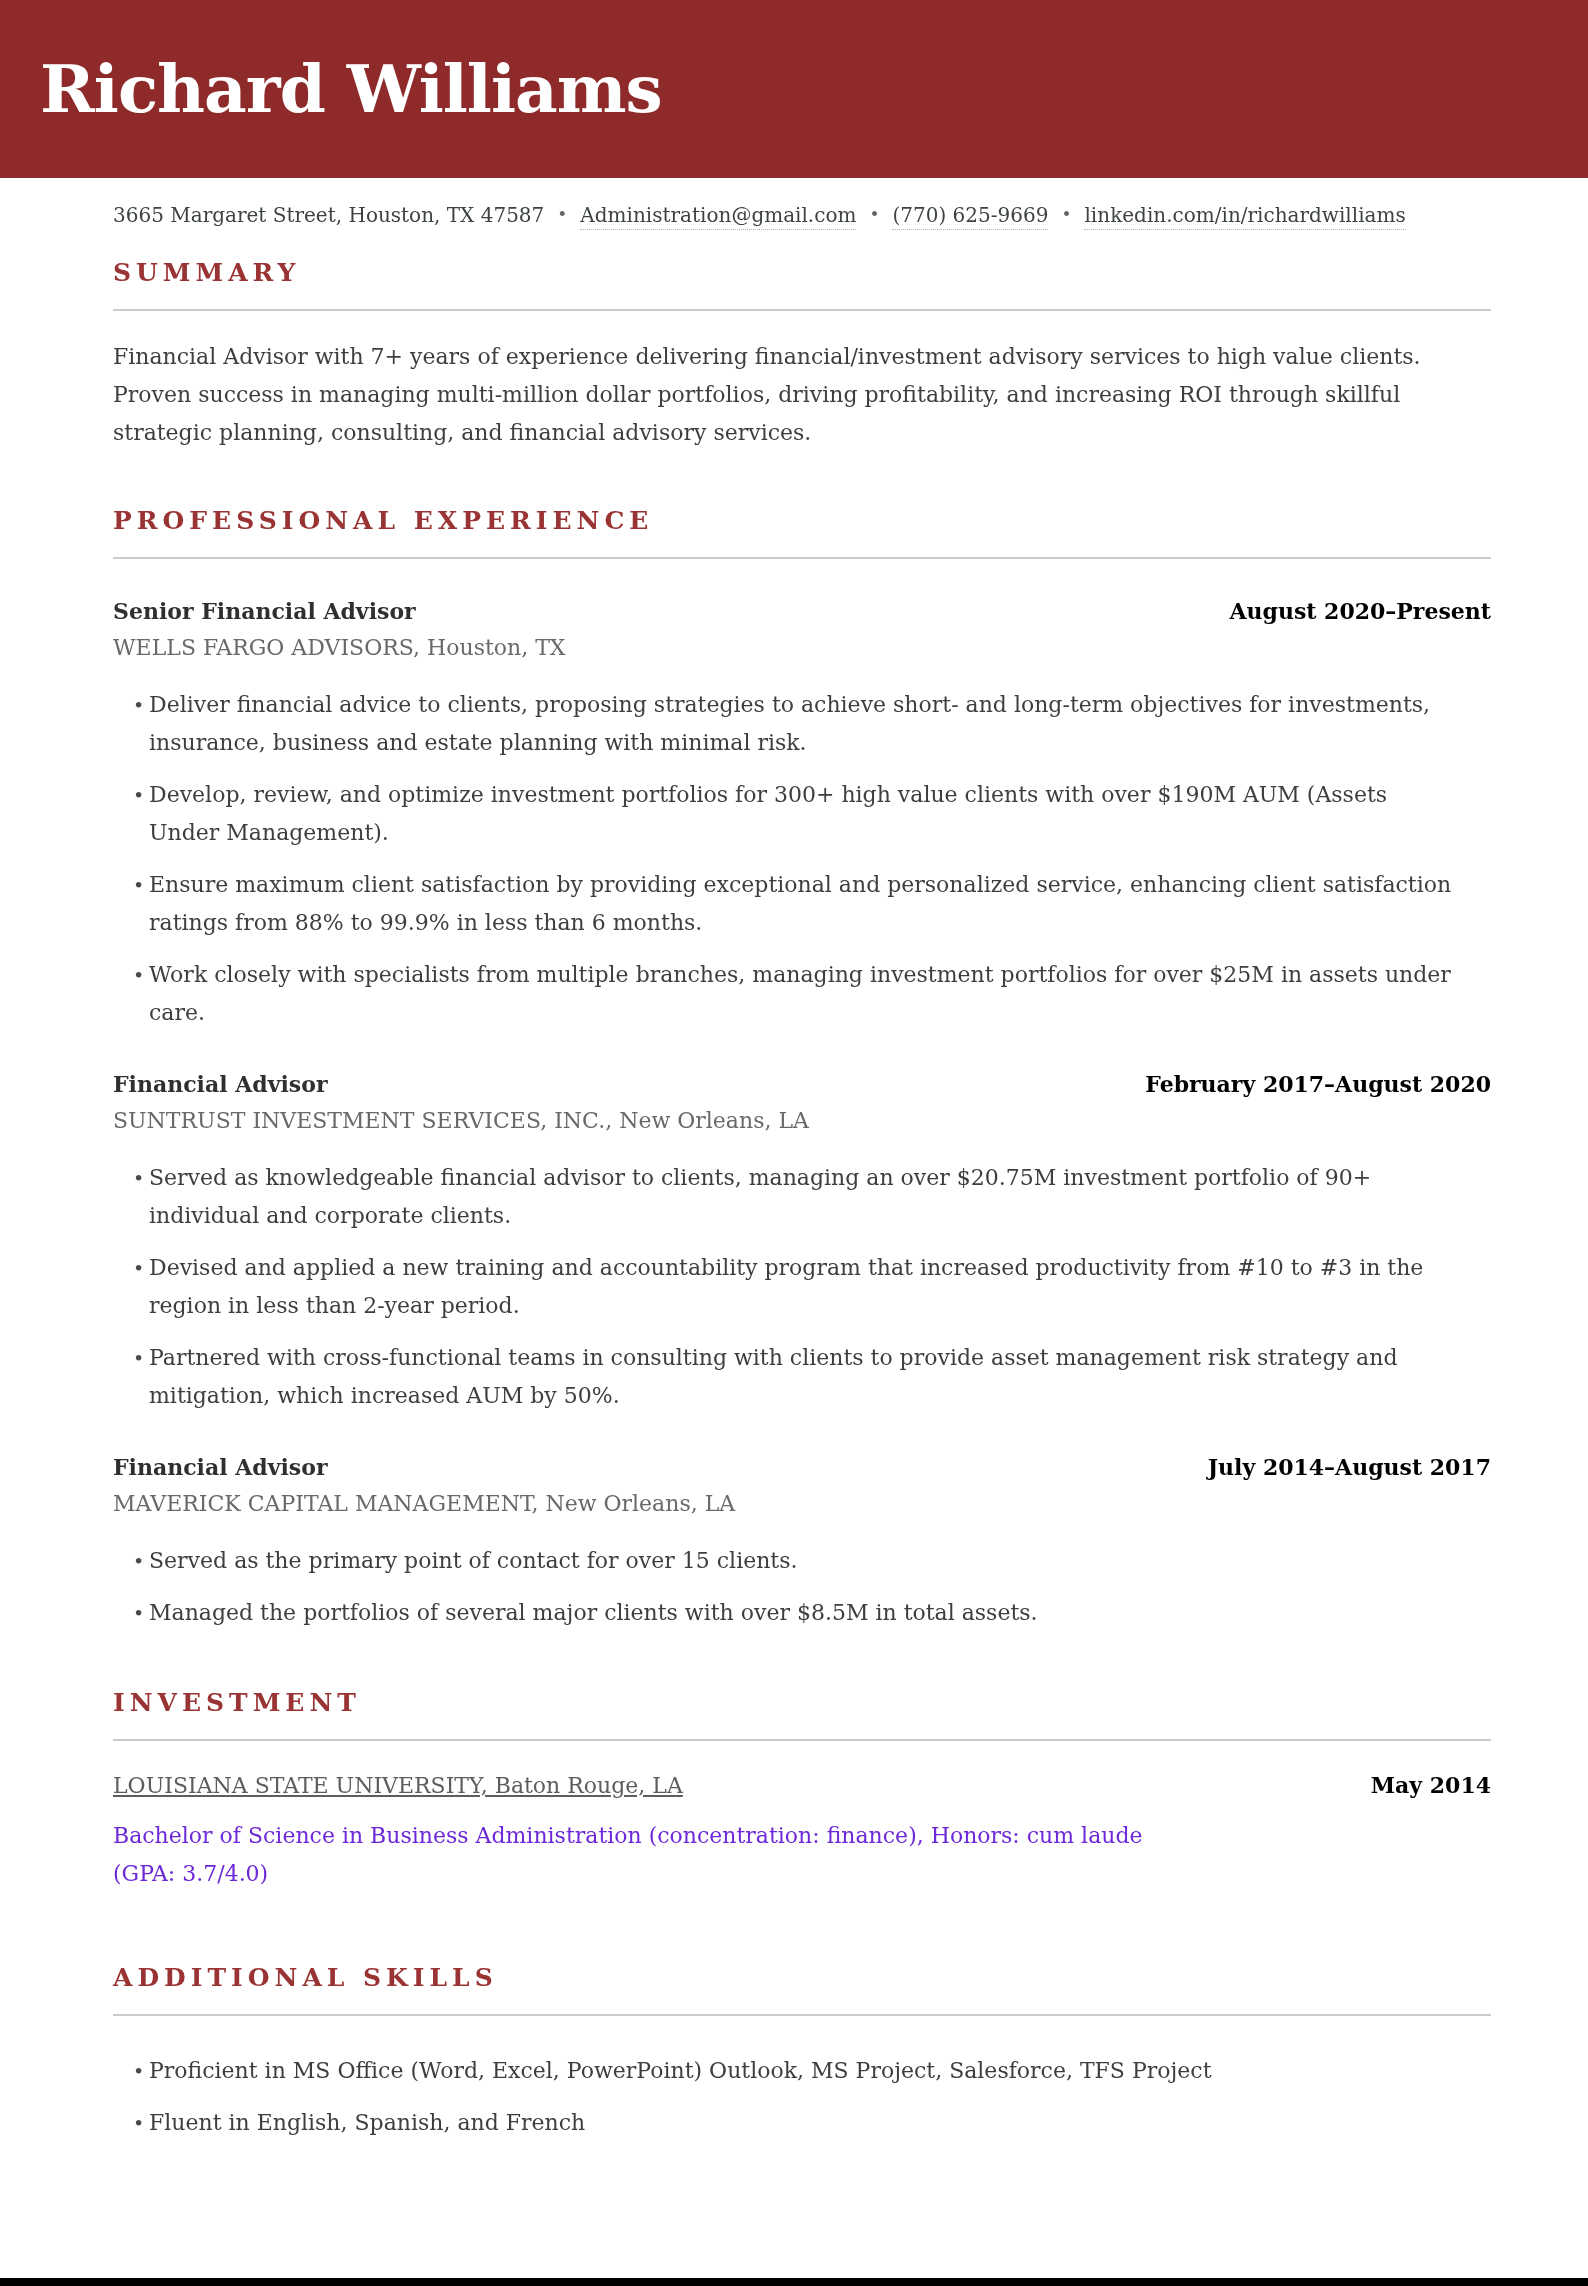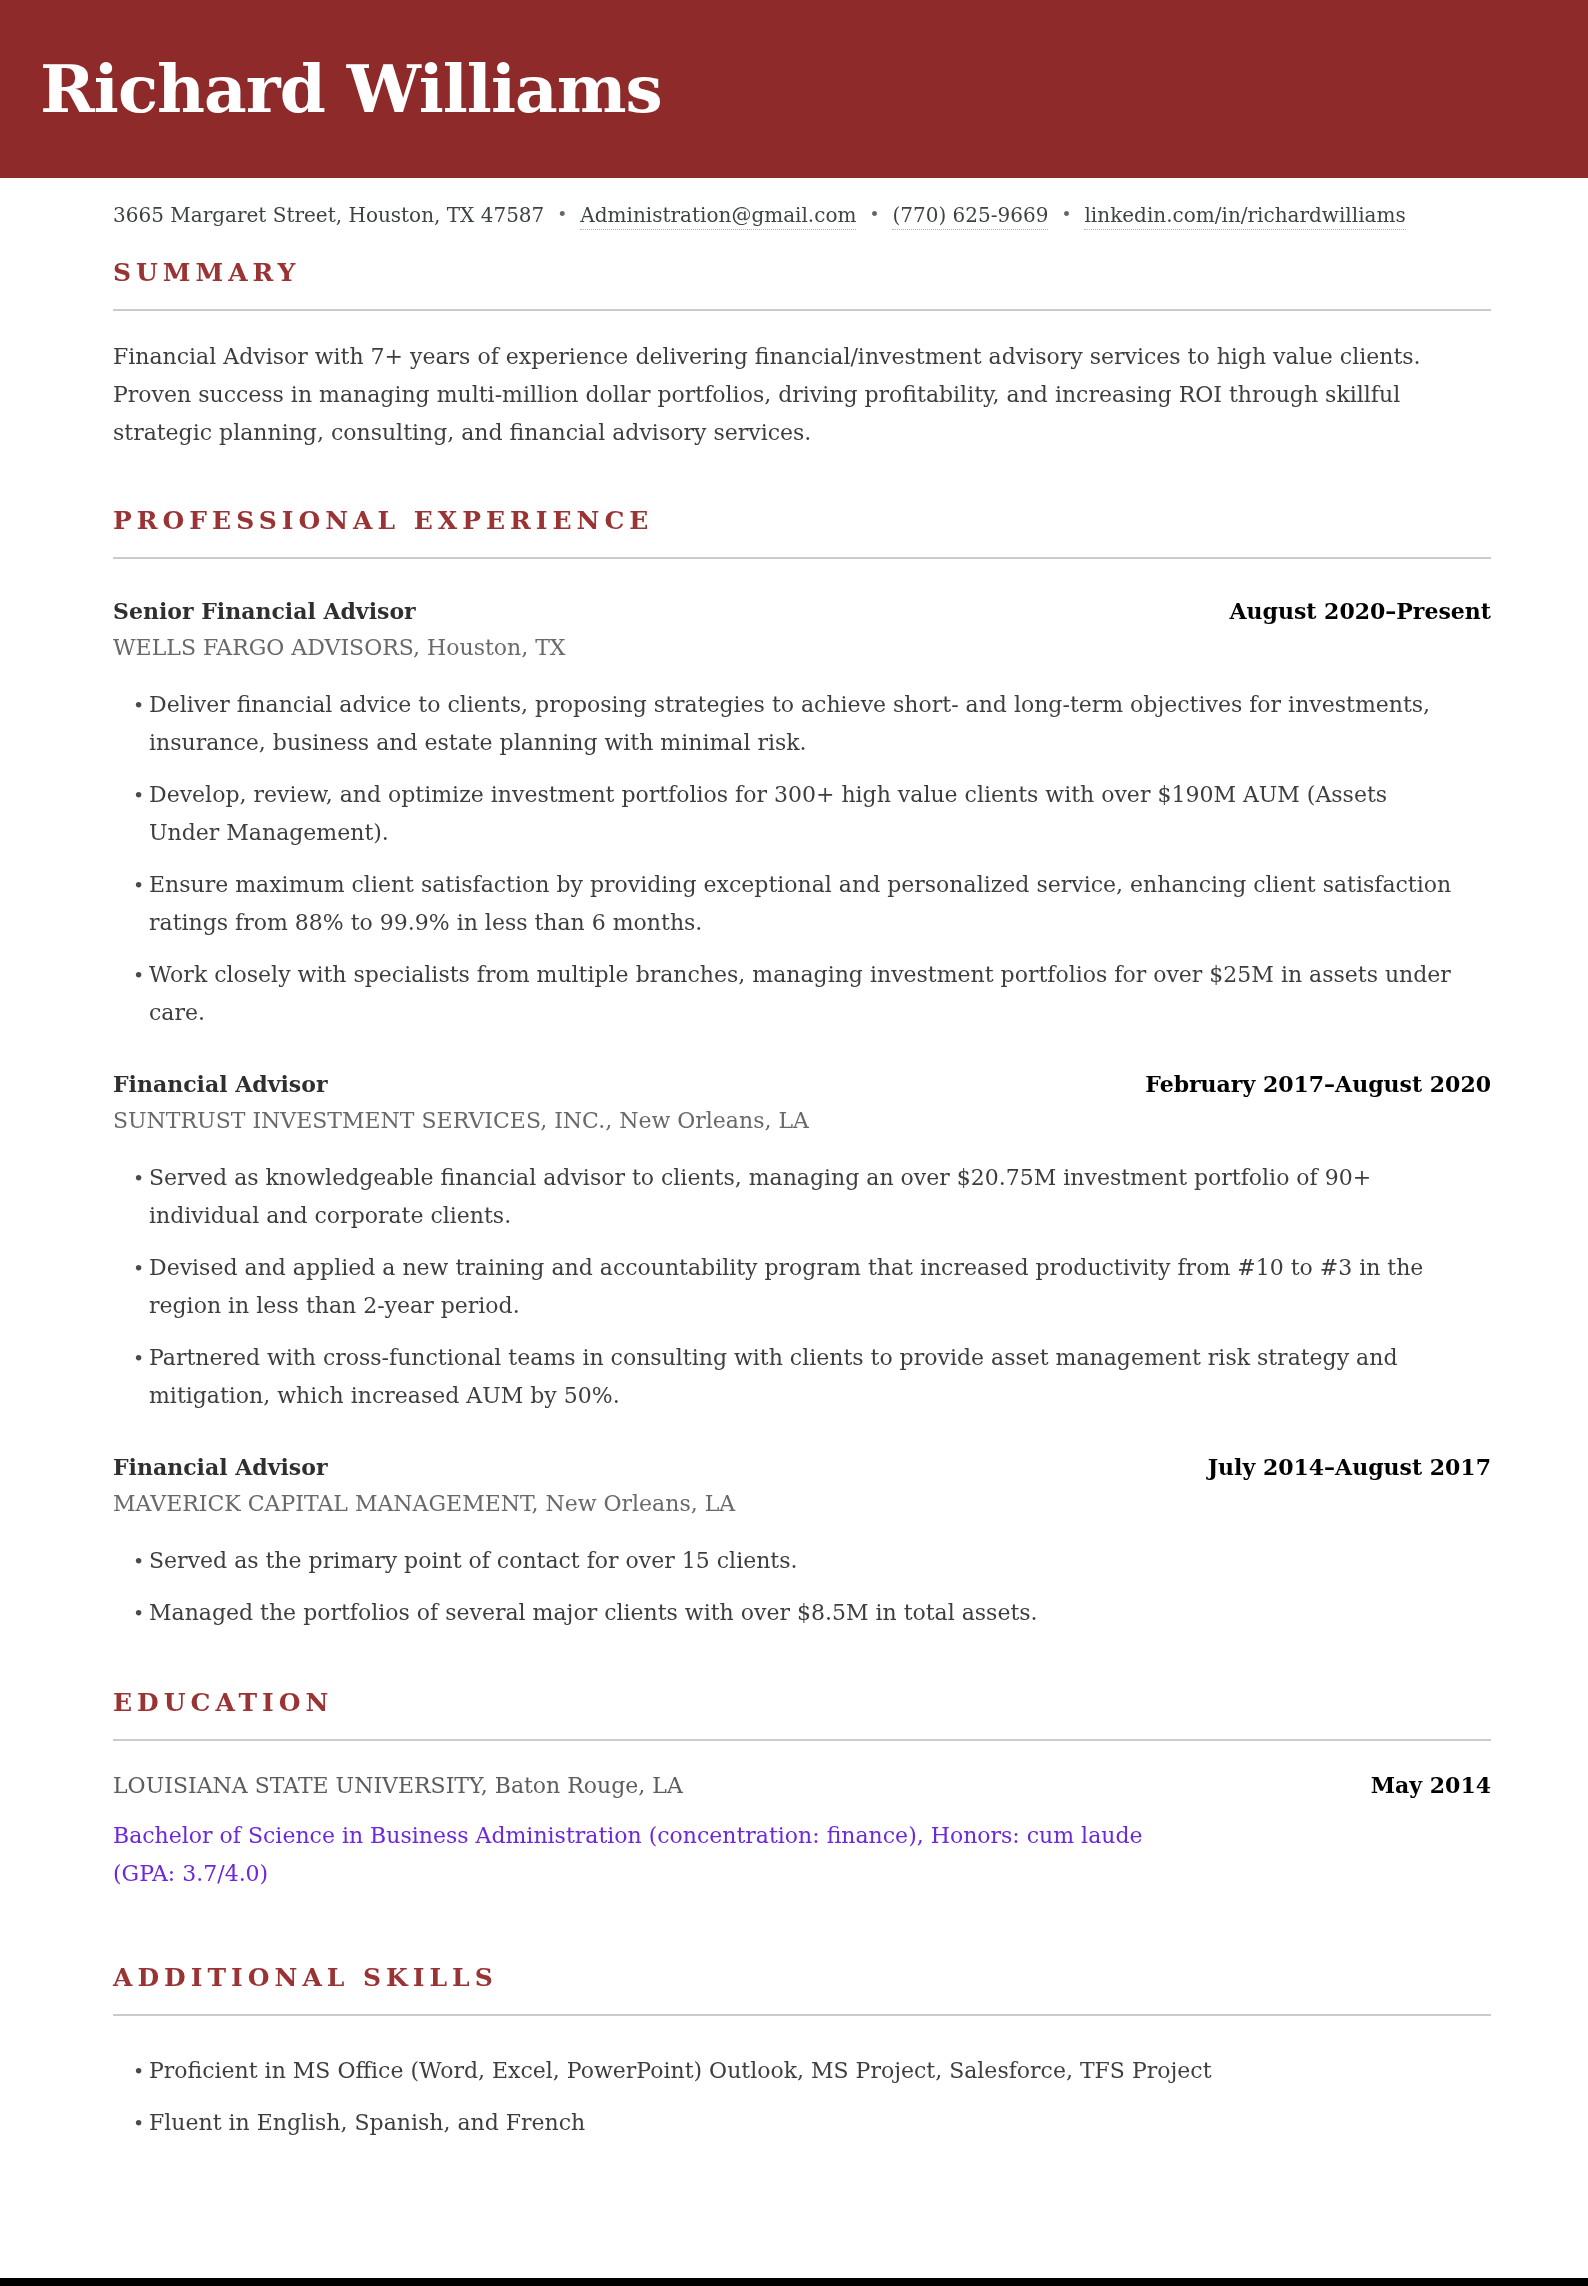--- a/index.html
+++ b/index.html
@@ -68,21 +68,21 @@
     white-space: nowrap;
     font-weight: bold;
   }
   .company { margin-top: 9px; font-size: 22px; color: #696969; line-height: 28px; }
   ul.blist { list-style: none; margin-top: 24px; }
   ul.blist li { display: flex; padding-left: 20px; margin-top: 14px; }
   ul.blist li:first-child { margin-top: 0; }
   .mark { flex: none; width: 16px; font-size: 19px; line-height: 38px; color: #4a4a4a; }
   .btxt { flex: 1; max-width: 1310px; font-size: 22px; line-height: 38px; color: #3e3e3e; }
   .edurow { display: flex; align-items: baseline; margin-top: 30px; }
-  .school { font-size: 22px; color: #5d5d5d; line-height: 30px; }
+  .school { font-size: 22px; color: #5d5d5d; line-height: 30px; text-decoration: underline; }
   .degree { margin-top: 16px; font-size: 22px; line-height: 38px; color: #6d28d9; max-width: 1060px; }
   .skills ul.blist { margin-top: 36px; }
   .bottom-bar {
     position: absolute;
     left: 0; bottom: 0;
     width: 100%; height: 8px;
     background: #000000;
   }
 </style>
 </head>
@@ -169,21 +169,21 @@
           </li>
         <li>
             <span class="mark">•</span>
             <span class="btxt">Managed the portfolios of several major clients with over $8.5M in total assets.</span>
           </li>
       </ul>
     </article>
   </section>
 
   <section class="sec-education">
-    <h2 class="sec-head">EDUCATION</h2>
+    <h2 class="sec-head">INVESTMENT</h2>
     <hr class="rule">
     <div class="edurow">
       <div class="school">LOUISIANA STATE UNIVERSITY, Baton Rouge, LA</div>
       <span class="dates">May 2014</span>
     </div>
     <p class="degree">Bachelor of Science in Business Administration (concentration: finance), Honors: cum laude (GPA: 3.7/4.0)</p>
   </section>
 
   <section class="sec-skills skills">
     <h2 class="sec-head">ADDITIONAL SKILLS</h2>

